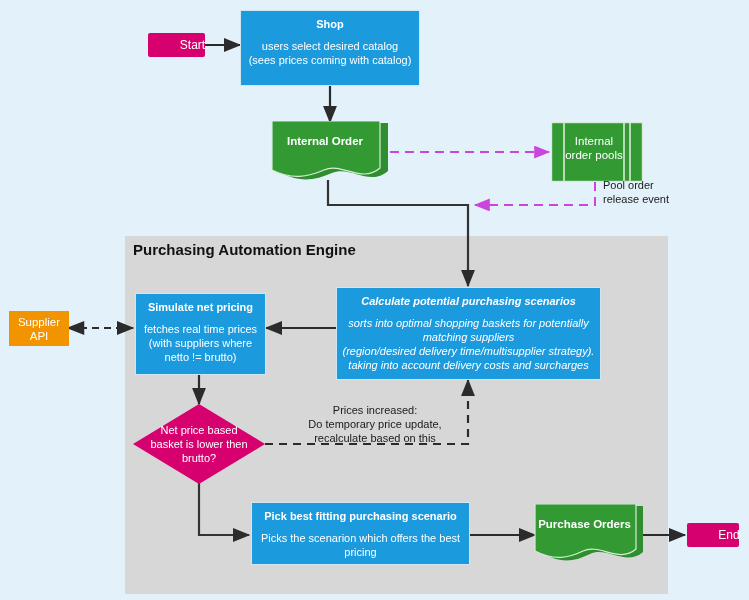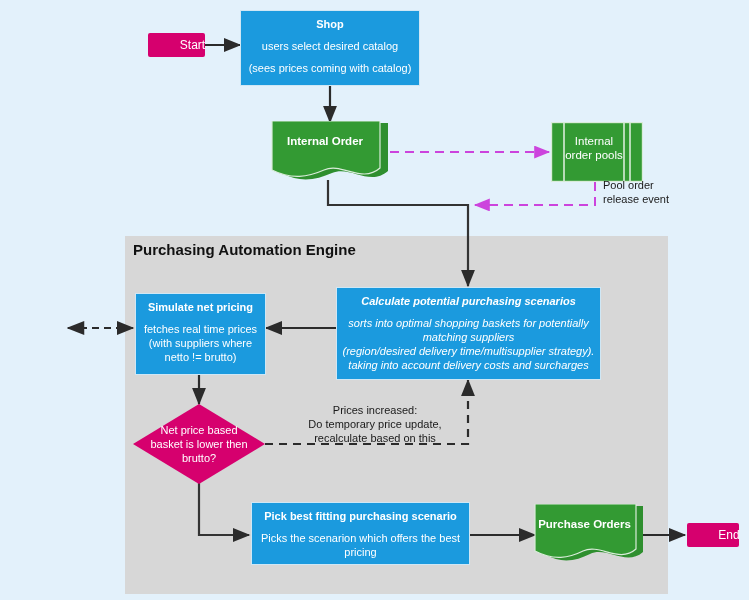--- a/index.html
+++ b/index.html
@@ -120,21 +120,21 @@
     <line x1="643" y1="535" x2="685" y2="535" stroke="#2b2b2b" stroke-width="2.2" marker-end="url(#ah-black)"></line>
   </svg>
 
   <div class="node pill" style="left:148px;top:33px;width:57px;height:24px;">
     <span>Start</span>
   </div>
 
   <div class="node proc" style="left:240px;top:10px;width:180px;height:76px;">
     <div class="ttl">Shop</div>
     <div class="sub">users select desired catalog</div>
-    <div class="sub" style="margin-top:8px;">(sees prices coming with catalog)</div>
+    <div class="sub" style="margin-top:0;">(sees prices coming with catalog)</div>
   </div>
 
   <div class="doc" style="left:270px;top:121px;width:120px;height:66px;">
     <svg width="120" height="66" viewBox="0 0 120 66">
       <path d="M12,2 L118,2 L118,50 C100,66 80,44 62,52 C46,59 30,62 12,52 Z" fill="#2f8f2f"></path>
       <path d="M2,0 L110,0 L110,47 C92,63 72,41 54,49 C38,56 22,59 2,49 Z" fill="#339a33" stroke="#d9ecd9" stroke-width="1.2"></path>
     </svg>
     <div class="lbl" style="width:110px;">Internal Order</div>
   </div>
 
@@ -144,20 +144,23 @@
       <line x1="13" y1="0.6" x2="13" y2="59.4" stroke="#d9ecd9" stroke-width="1.6"></line>
       <line x1="73" y1="0.6" x2="73" y2="59.4" stroke="#d9ecd9" stroke-width="1.6"></line>
       <line x1="79" y1="0.6" x2="79" y2="59.4" stroke="#d9ecd9" stroke-width="1.6"></line>
     </svg>
     <div class="lbl" style="left:13px;right:19px;top:12px;">Internal order pools</div>
   </div>
 
   <div class="edge-label left" style="left:603px;top:178px;width:120px;">Pool order
 release event</div>
 
+  <div class="node ext" style="left:9px;top:311px;width:60px;height:35px;">
+    <span><span>Supplier API</span></span>
+  </div>
 
   <div class="node proc" style="left:135px;top:293px;width:131px;height:82px;">
     <div class="ttl">Simulate net pricing</div>
     <div class="sub">fetches real time prices</div>
     <div class="sub" style="margin-top:0;">(with suppliers where</div>
     <div class="sub" style="margin-top:0;">netto != brutto)</div>
   </div>
 
   <div class="node proc" style="left:336px;top:287px;width:265px;height:93px;font-style:italic;">
     <div class="ttl">Calculate potential purchasing scenarios</div>

